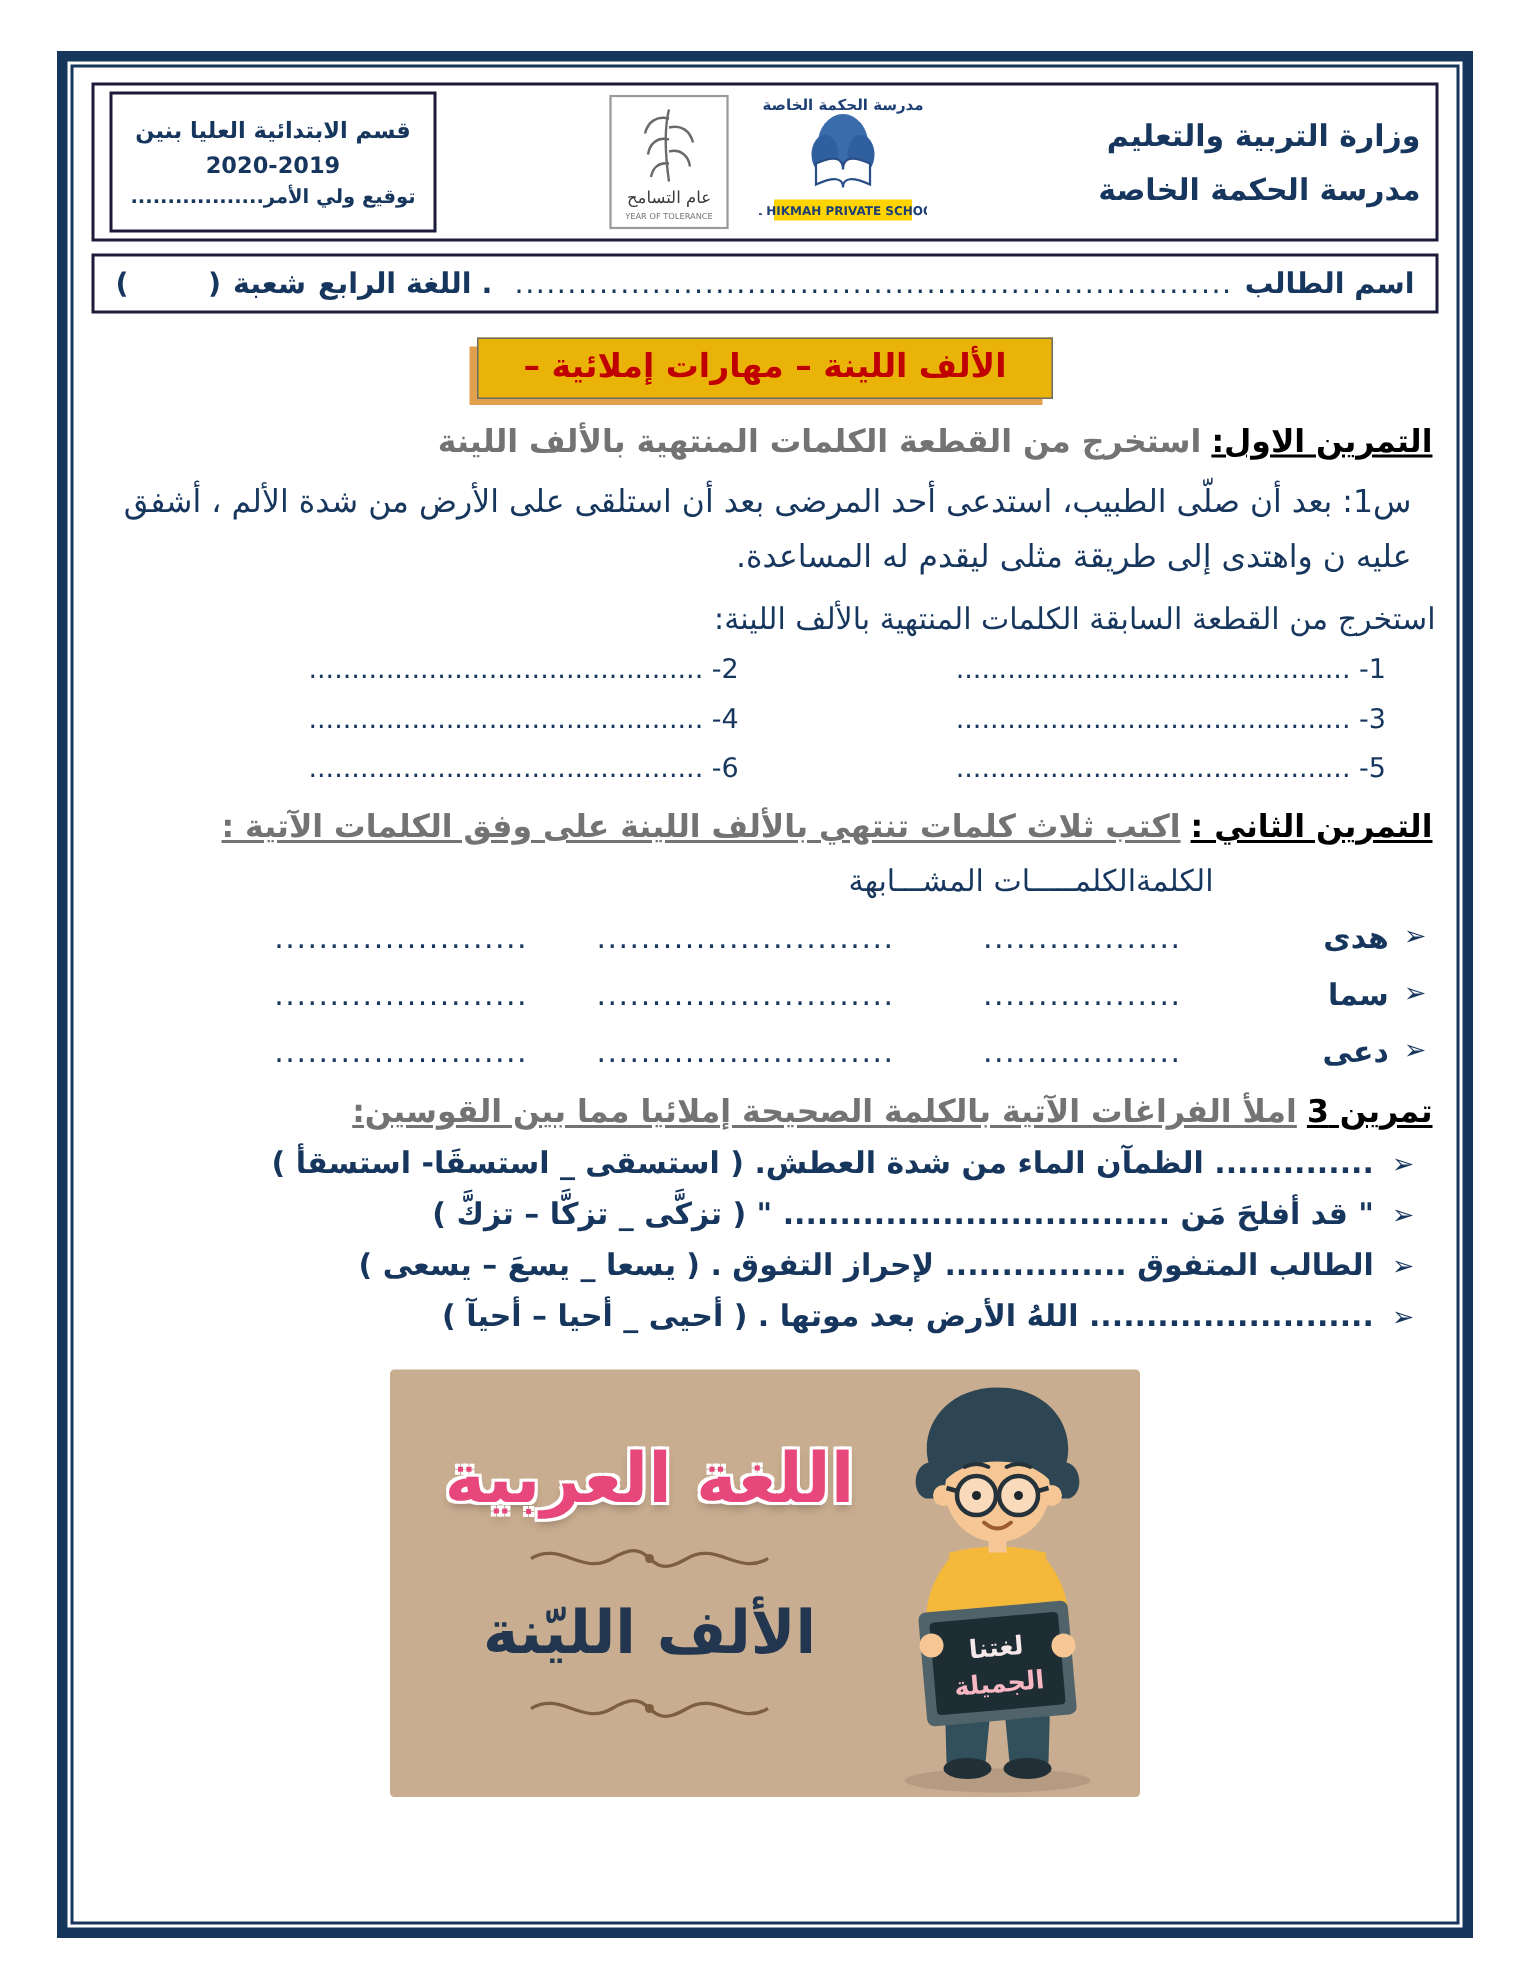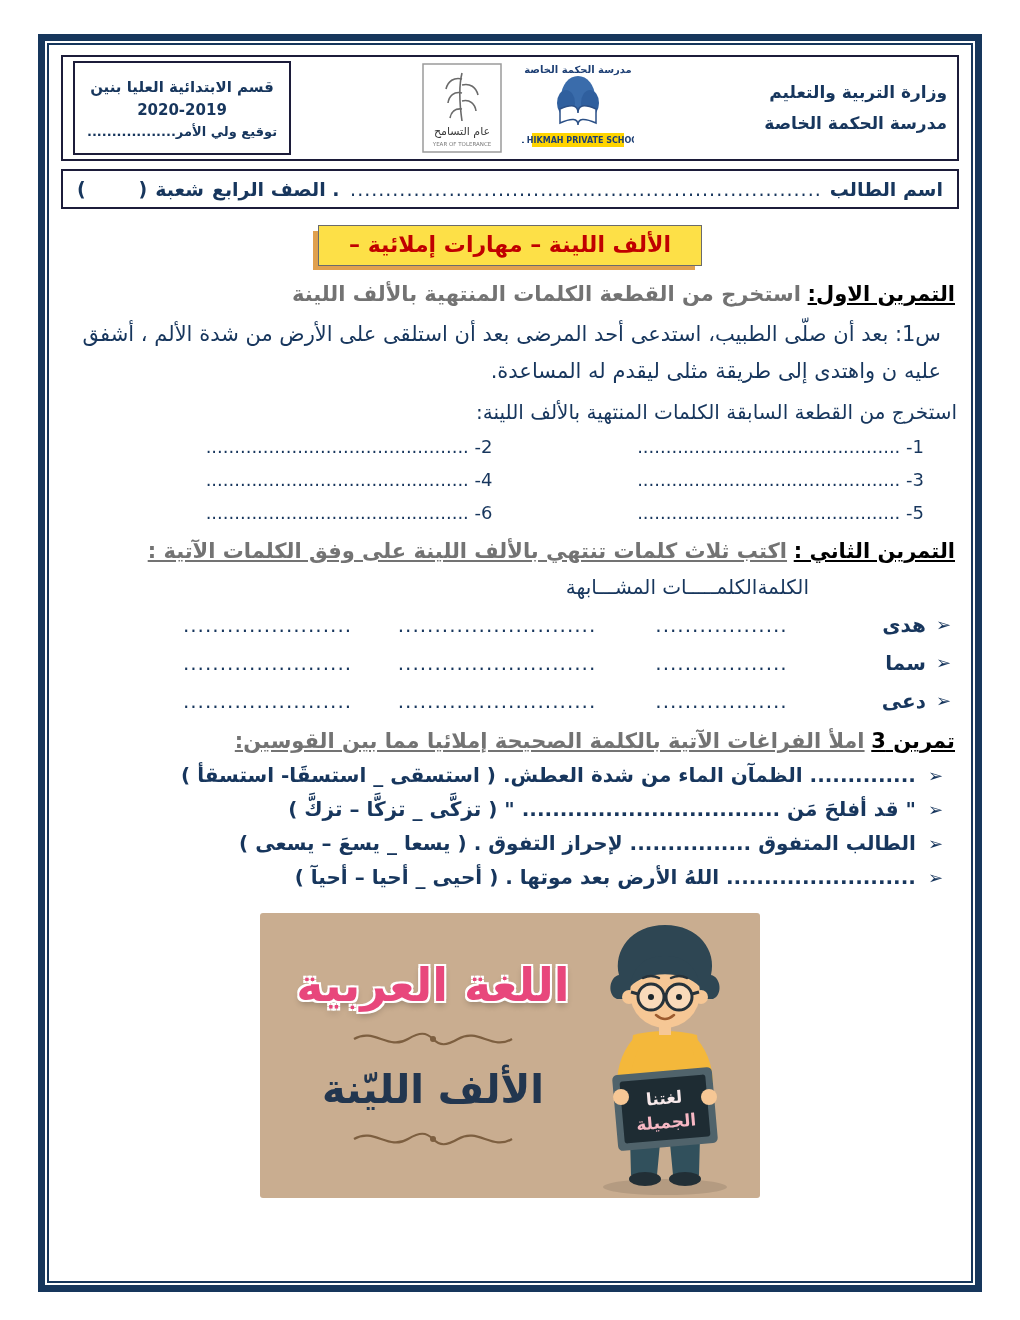--- a/index.html
+++ b/index.html
@@ -20,21 +20,21 @@
     padding: 10px 12px;
     direction: rtl; text-align: right;
     color: #17365d;
   }
 
   
   .hdr {
     display: flex; align-items: center; gap: 10px;
     border: 2px solid #1c1c3a; padding: 4px 10px; height: 106px;
   }
-  .hdr-ministry { font-weight: bold; font-size: 17px; line-height: 1.8; white-space: nowrap; }
+  .hdr-ministry { font-weight: bold; font-size: 20px; line-height: 1.8; white-space: nowrap; }
   .hdr-logos { flex: 1; display: flex; justify-content: center; align-items: center; gap: 20px; }
   .hdr-section {
     border: 2px solid #1c1c3a; align-self: stretch;
     padding: 4px 10px; min-width: 218px;
     font-size: 15px; font-weight: bold; text-align: center;
     display: flex; flex-direction: column; justify-content: center; gap: 5px;
   }
   .hdr-section .sig { font-size: 13px; white-space: nowrap; }
 
   
@@ -42,21 +42,21 @@
     display: flex; align-items: center; gap: 8px;
     border: 2px solid #1c1c3a; margin-top: 8px;
     padding: 7px 14px; font-size: 19px; font-weight: bold;
   }
   .dots-fill { flex: 1; overflow: hidden; white-space: nowrap; font-weight: normal; letter-spacing: 1px; }
   .pre { white-space: pre; }
 
   
   .title-box {
     width: fit-content; margin: 16px auto 4px;
-    border: 1.5px solid #6b6b6b; background: #fde047;
+    border: 1.5px solid #6b6b6b; background: #eab308;
     padding: 6px 30px 8px;
     color: #c00000; font-weight: bold; font-size: 22px;
     box-shadow: -6px 5px 0 -1px #e0a04e;
   }
 
   
   .ex-heading { margin: 16px 4px 4px; font-size: 21px; }
   .red  { color: #000000; }
   .navy { color: #737373; }
   .b { font-weight: bold; }
@@ -148,21 +148,21 @@
         <div class="hdr-section">
           <div>قسم الابتدائية العليا بنين</div>
           <div>2020-2019</div>
           <div class="sig">توقيع ولي الأمر..................</div>
         </div>
       </div>
 
       <div class="student-row">
         <span>اسم الطالب</span>
         <span class="dots-fill">....................................................................</span>
-        <span>. الصف الرابع</span>
+        <span>. اللغة الرابع</span>
         <span>شعبة</span>
         <span class="pre">(        )</span>
       </div>
 
       <div class="title-box">الألف اللينة – مهارات إملائية –</div>
 
       <div class="ex-heading">
         <span class="red b u">التمرين الاول:</span>
         <span class="navy b">استخرج من القطعة الكلمات المنتهية بالألف اللينة</span>
       </div>

